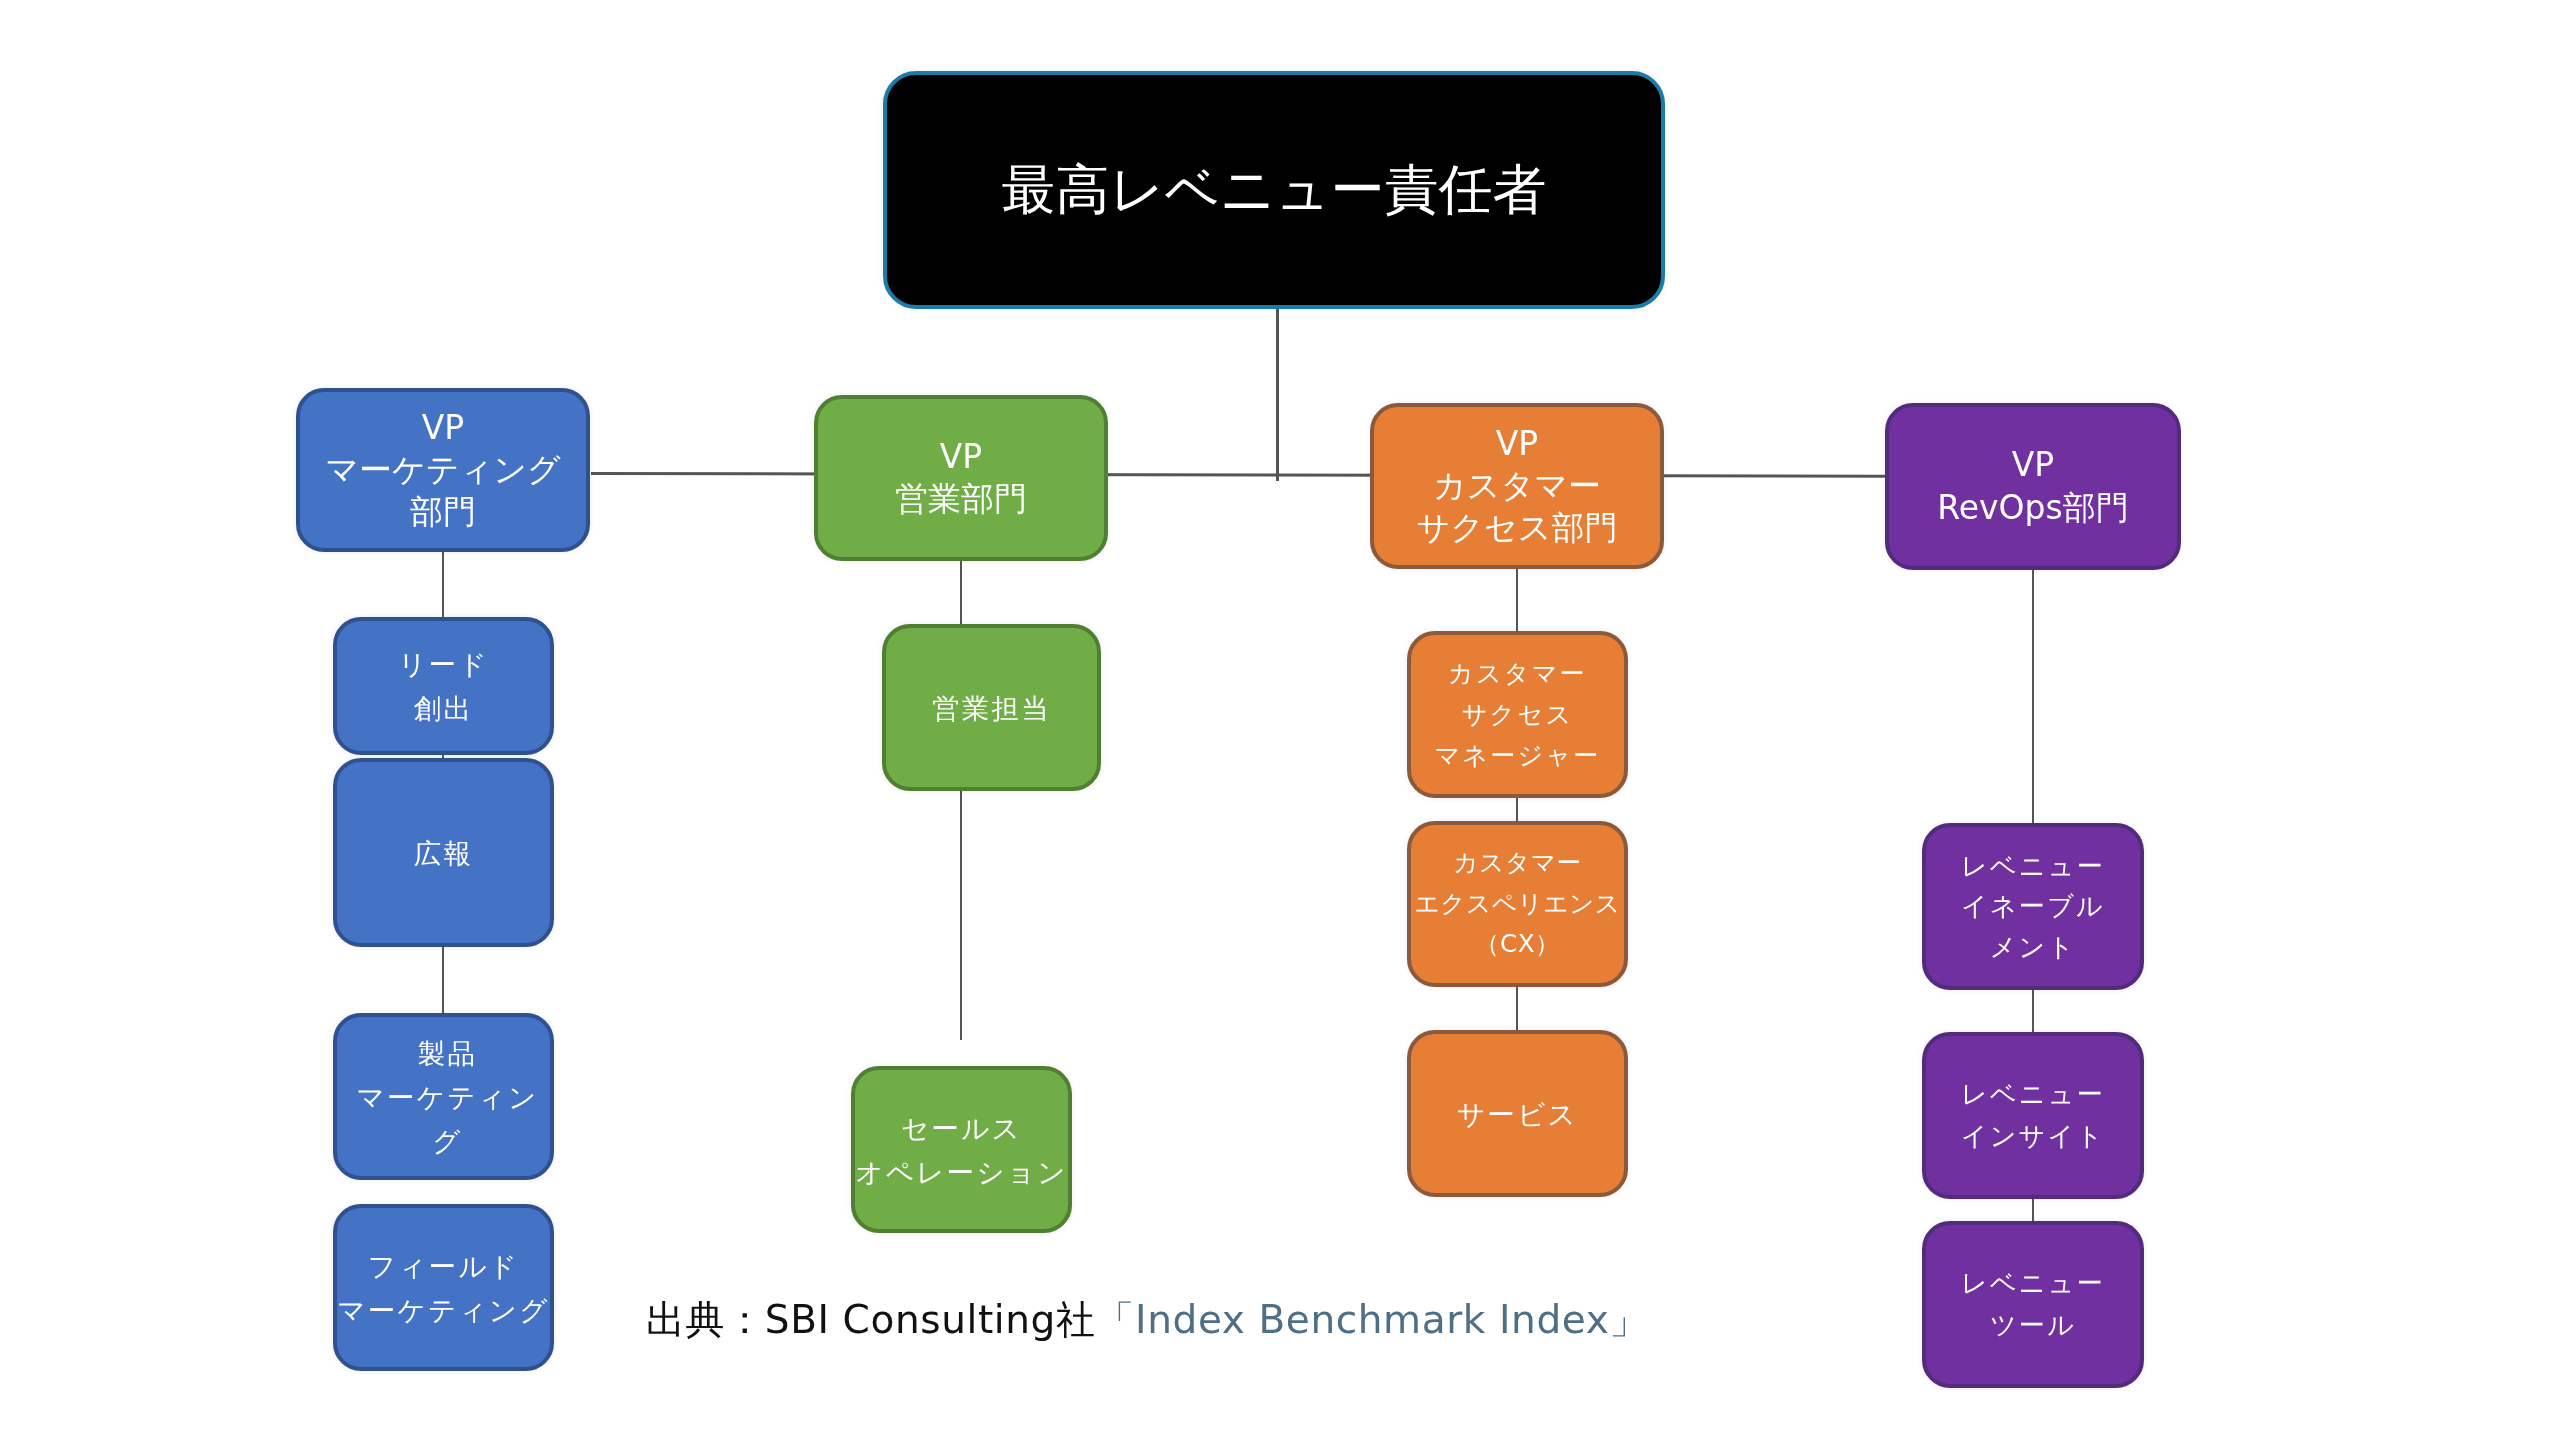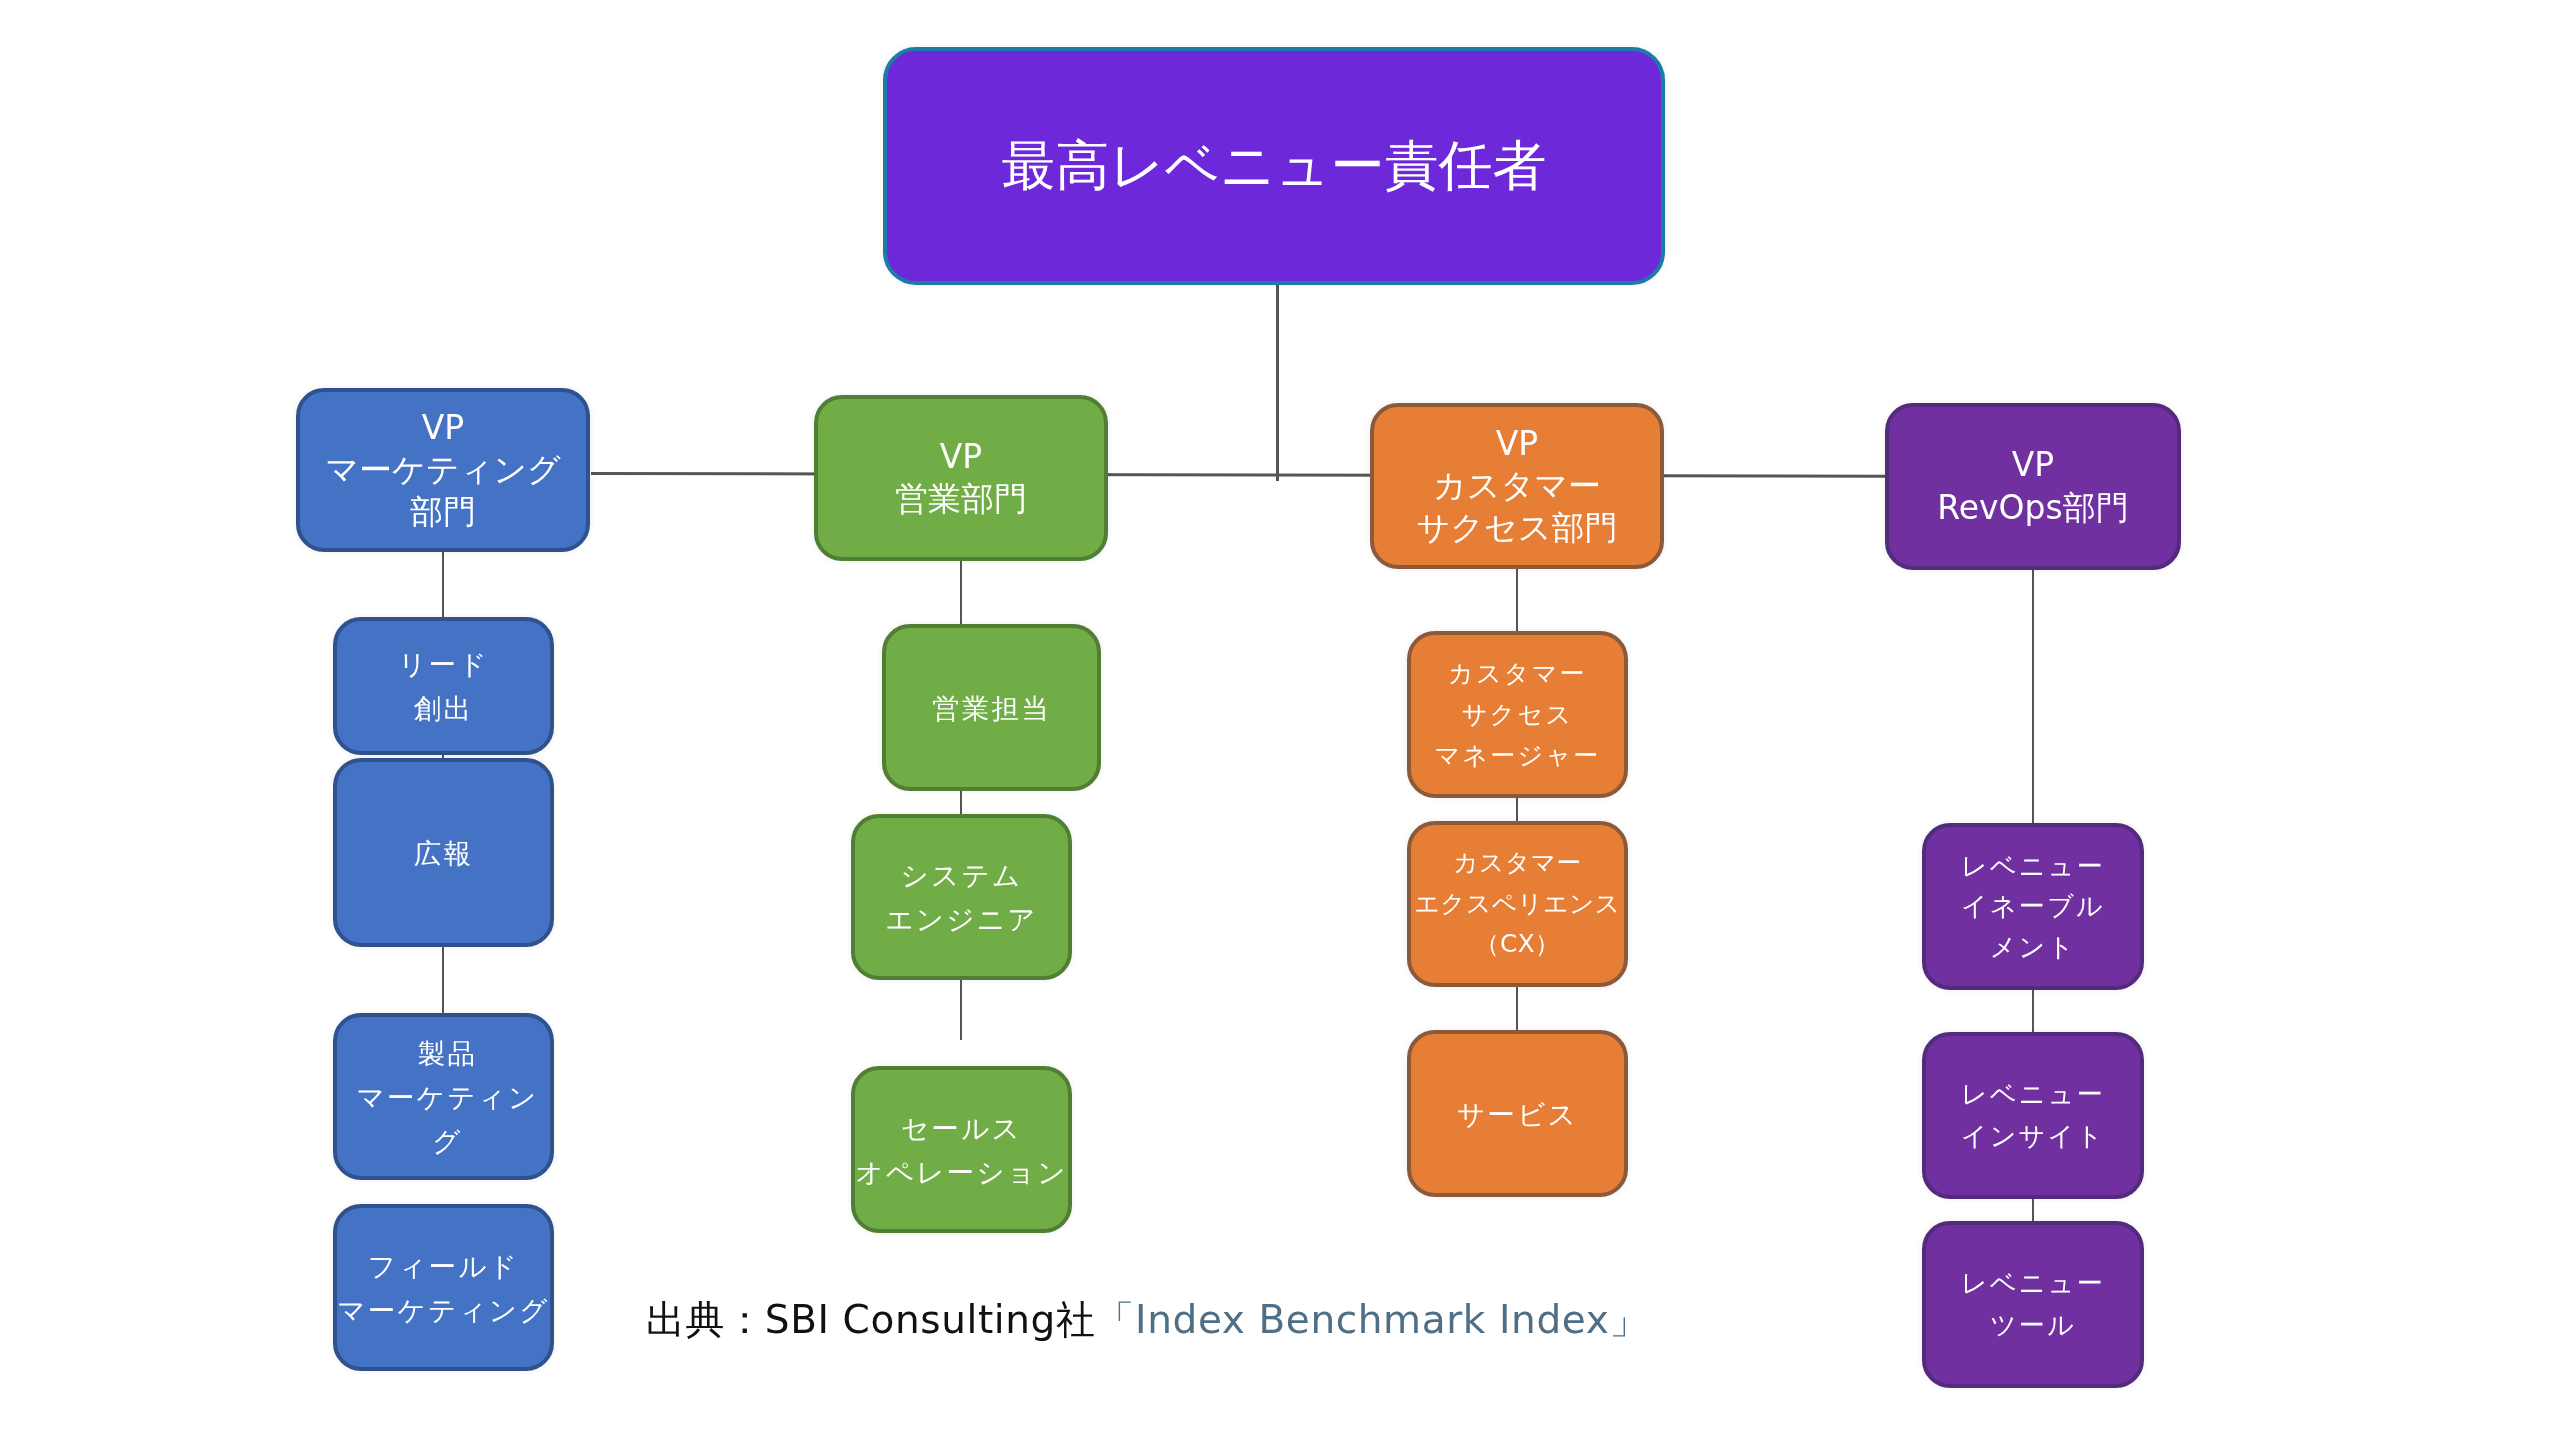--- a/index.html
+++ b/index.html
@@ -25,21 +25,21 @@
     box-shadow: 0 0 5.9px rgba(0,0,0,0.08);
   }
   .node .lbl { display: block; white-space: pre-line; }
   .root { font-size: 54px; border-radius: 33px; line-height: 1.1; }
   .vp { font-size: 33px; line-height: 1.28; }
   .child { font-size: 27.5px; line-height: 1.6; letter-spacing: 2.3px; }
   .c-blue   { background: #4472c4; border-color: #2f528f; }
   .c-green  { background: #70ad47; border-color: #507e32; }
   .c-orange { background: #e67e35; border-color: #8b5a3c; }
   .c-purple { background: #7030a0; border-color: #532b7d; }
-  .c-sky    { background: #6d28d9; border-color: #1c7ca8; }
+  .c-sky    { background: #000000; border-color: #1c7ca8; margin-top: 24px; }
   .line { position: absolute; background: #555555; }
   #caption {
     position: absolute;
     left: 646px;
     top: 1293px;
     font-size: 39px;
     color: #111111;
     white-space: nowrap;
     letter-spacing: 0.6px;
   }
@@ -83,24 +83,20 @@
 マーケティング</span>
   </div>
 
   <div class="node vp c-green" style="left:814px; top:395px; width:294px; height:166px;">
     <span class="lbl">VP
 営業部門</span>
   </div>
   <div class="node child c-green" style="left:874px; top:624px; width:219px; height:167px;margin-left:8px;">
     <span class="lbl">営業担当</span>
   </div>
-  <div class="node child c-green" style="left:851px; top:814px; width:221px; height:166px;">
-    <span class="lbl">システム
-エンジニア</span>
-  </div>
   <div class="node child c-green" style="left:851px; top:1022px; width:221px; height:167px;margin-top:44px;">
     <span class="lbl">セールス
 オペレーション</span>
   </div>
 
   <div class="node vp c-orange" style="left:1370px; top:403px; width:294px; height:166px;">
     <span class="lbl">VP
 カスタマー
 サクセス部門</span>
   </div>

